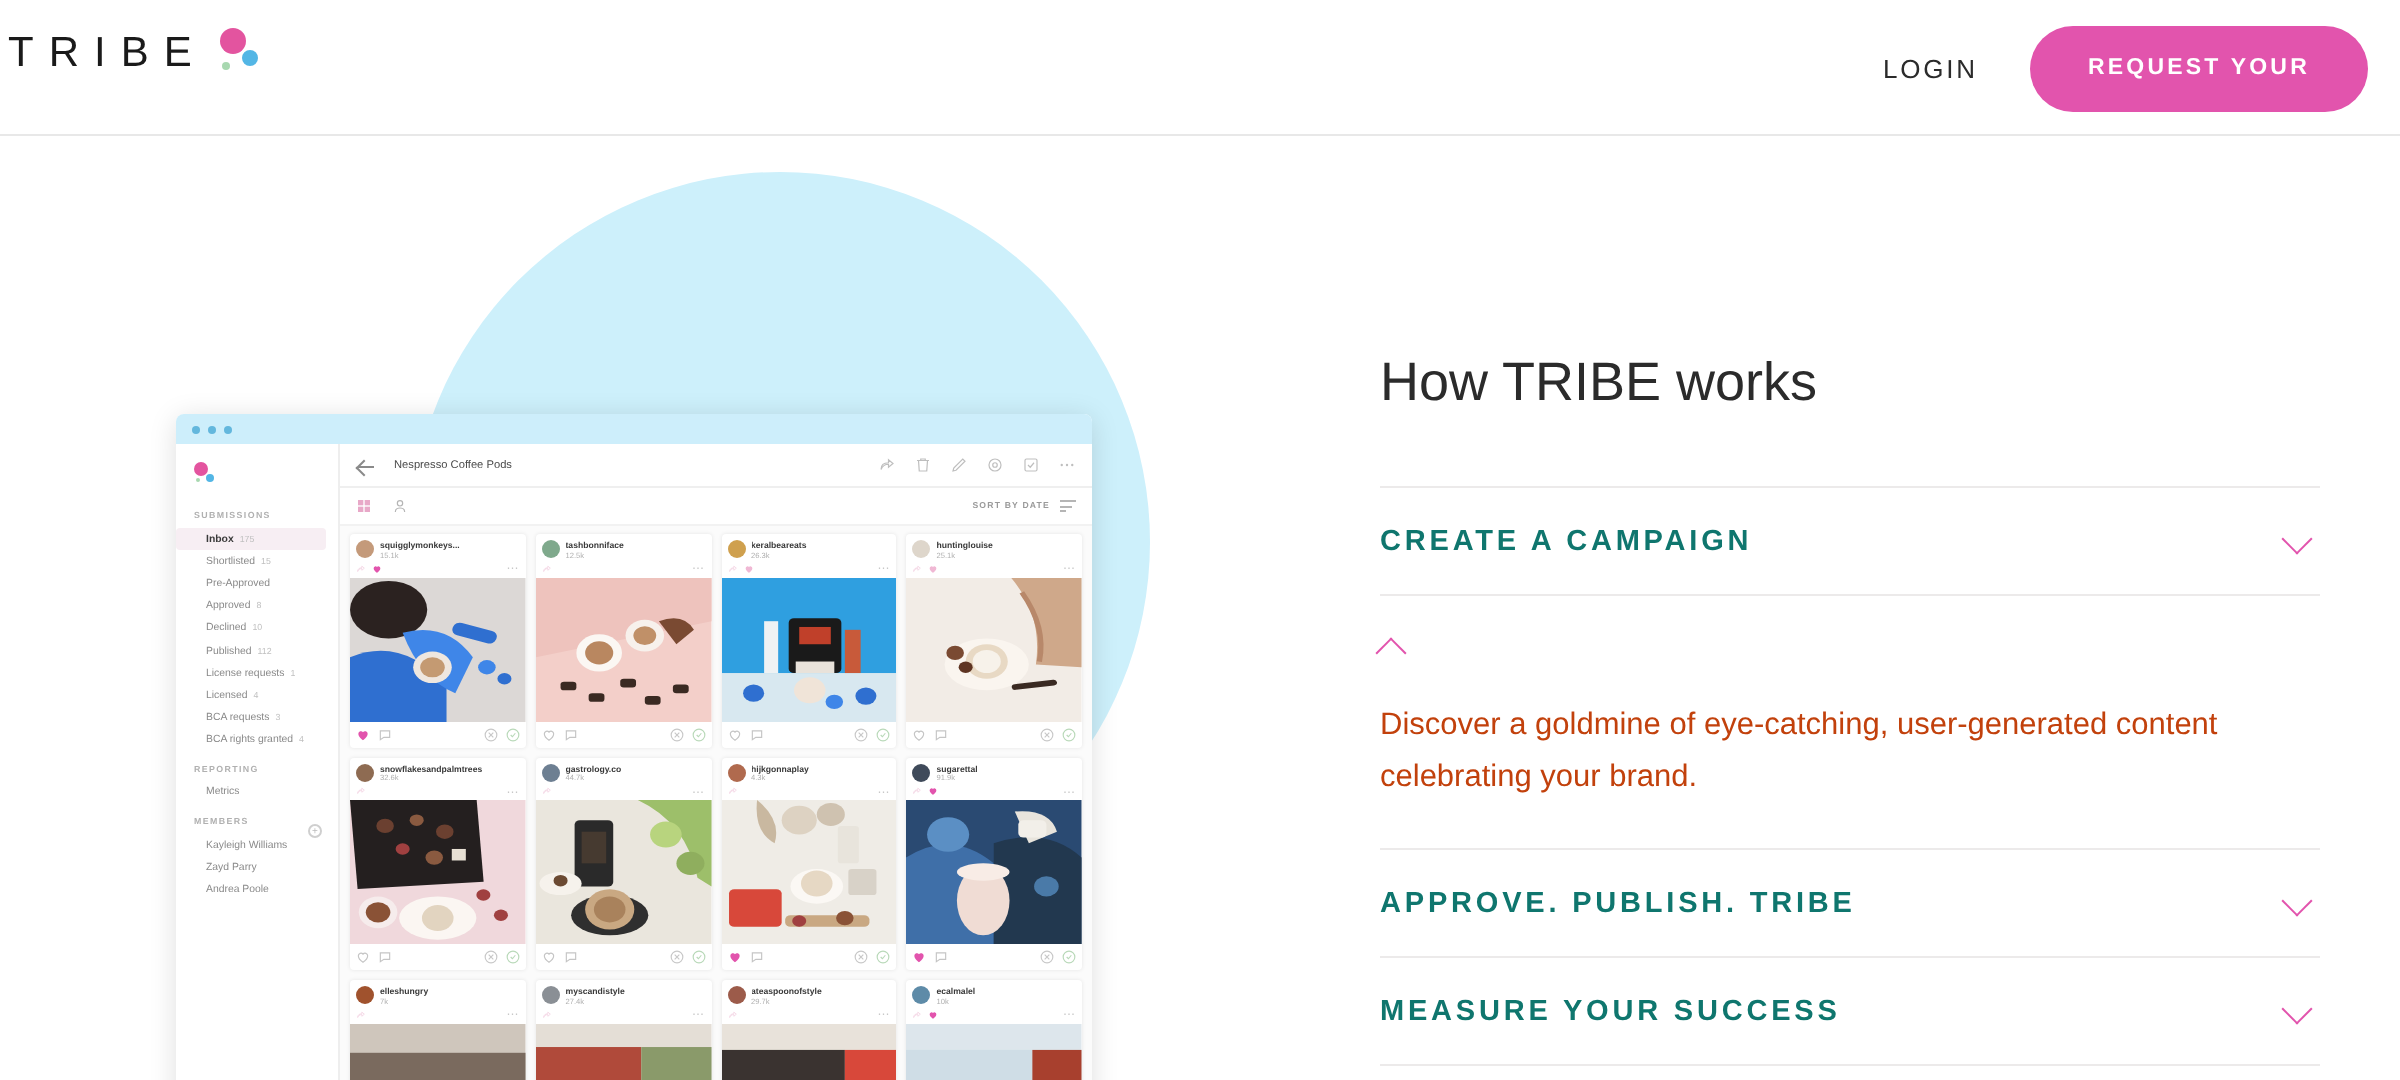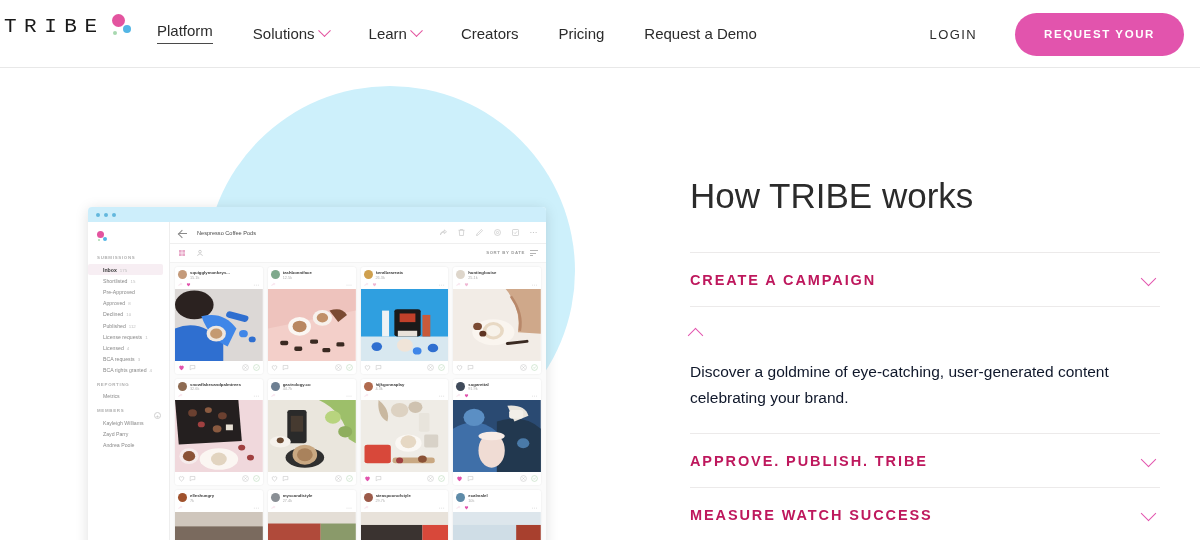--- a/index.html
+++ b/index.html
@@ -22,21 +22,21 @@
   .logo {
     position: absolute; left: 4px; top: 14px;
     display: flex; align-items: flex-start;
   }
   .logo-word {
     font-size: 21px;
     letter-spacing: 7.5px;
     color: #1a1a1a;
     font-weight: 400;
     line-height: 26px;
-    font-family: Liberation Mono, monospace;
+    font-family: Liberation Sans, sans-serif;
   }
   .logo-dots { position: relative; width: 30px; height: 26px; margin-left: -2px; }
   .dot-pink {
     position: absolute; left: 9px; top: 0px;
     width: 13px; height: 13px; border-radius: 50%;
     background: #e3549f;
   }
   .dot-blue {
     position: absolute; left: 20px; top: 11px;
     width: 8px; height: 8px; border-radius: 50%;
@@ -65,21 +65,21 @@
   .chev {
     display: inline-block;
     width: 9px; height: 9px;
     border-right: 1.6px solid #e3549f;
     border-bottom: 1.6px solid #e3549f;
     transform: rotate(45deg) translate(-2px,-2px);
   }
 
   .header-right {
     position: absolute; right: 16px; top: 0; height: 68px;
-    display: flex; align-items: center; gap: 38px;
+    display: flex; align-items: center; gap: 26px;
   }
   .login-link {
     font-size: 13px; letter-spacing: 1.4px; color: #2b2b2b;
     cursor: pointer; font-weight: 400;
   }
   .demo-btn {
     background: #e254ad;
     color: #ffffff;
     border: none;
     border-radius: 24px;
@@ -197,84 +197,62 @@
   .card-actrow { display: flex; align-items: center; padding: 0 3px 2px 3px; gap: 3px; height: 7px; }
   .mini-ico { width: 5px; height: 5px; opacity: 0.5; }
   .heart-mini { width: 5px; height: 5px; }
   .photo { width: 100%; height: 72px; display: block; }
   .card-foot { display: flex; align-items: center; padding: 3px; gap: 4px; height: 13px; }
   .foot-right { margin-left: auto; display: flex; gap: 4px; }
 
   
   .panel { position: absolute; left: 690px; top: 0; width: 470px; }
   .panel-title {
-    font-size: 35px; color: #2b2b2b; font-weight: 400;
+    font-size: 27px; color: #2b2b2b; font-weight: 400;
     margin-top: 108px;
   }
   .acc-list { margin-top: 36px; }
   .acc-item { border-top: 1px solid #eceaea; }
   .acc-item:last-child { border-bottom: 1px solid #eceaea; }
   .acc-head {
     display: flex; align-items: center; justify-content: space-between;
     padding: 19px 0 18px 0; cursor: pointer;
   }
   .acc-label {
-    font-size: 14.5px; font-weight: 700; letter-spacing: 1.9px; color: #be185d;
+    font-size: 14.5px; font-weight: 700; letter-spacing: 1.9px; color: #0f766e;
   }
   .acc-item.open .acc-label { color: #e44bb0; }
   .acc-chev {
     width: 11px; height: 11px;
     border-right: 1.7px solid #e254ad;
     border-bottom: 1.7px solid #e254ad;
     transform: rotate(45deg);
     margin-right: 6px; margin-top: -4px;
   }
   .acc-item.open .acc-chev { transform: rotate(225deg); margin-top: 4px; }
   .acc-body {
-    font-size: 15.5px; line-height: 26px; color: #0f172a;
+    font-size: 15.5px; line-height: 26px; color: #c2410c;
     padding: 0 0 22px 0; max-width: 440px;
   }
   .acc-item:not(.open) .acc-body { display: none; }
 </style>
 </head>
 <body>
 
 <div class="site-header">
 
   <div class="logo">
     <span class="logo-word">TRIBE</span>
     <span class="logo-dots">
       <i class="dot-pink"></i>
       <i class="dot-blue"></i>
       <i class="dot-green"></i>
     </span>
   </div>
 
-  <nav class="nav">
-    <div class="nav-item active">
-      <span class="nav-label">Platform</span>
-    </div>
-    <div class="nav-item">
-      <span class="nav-label">Solutions</span>
-      <i class="chev"></i>
-    </div>
-    <div class="nav-item">
-      <span class="nav-label">Learn</span>
-      <i class="chev"></i>
-    </div>
-    <div class="nav-item">
-      <span class="nav-label">Creators</span>
-    </div>
-    <div class="nav-item">
-      <span class="nav-label">Pricing</span>
-    </div>
-    <div class="nav-item">
-      <span class="nav-label">Request a Demo</span>
-    </div>
-  </nav>
 
   <div class="header-right">
     <span class="login-link">LOGIN</span>
     <button class="demo-btn">REQUEST YOUR</button>
   </div>
 </div>
 
 <div class="page">
 
   <div class="mock-wrap">
@@ -915,21 +893,21 @@
       <div class="acc-item">
         <div class="acc-head">
           <span class="acc-label">APPROVE. PUBLISH. TRIBE</span>
           <span class="acc-chev"></span>
         </div>
 
       </div>
 
       <div class="acc-item">
         <div class="acc-head">
-          <span class="acc-label">MEASURE WATCH SUCCESS</span>
+          <span class="acc-label">MEASURE YOUR SUCCESS</span>
           <span class="acc-chev"></span>
         </div>
 
       </div>
 
       <div class="acc-item">
         <div class="acc-head">
           
           
         </div>

